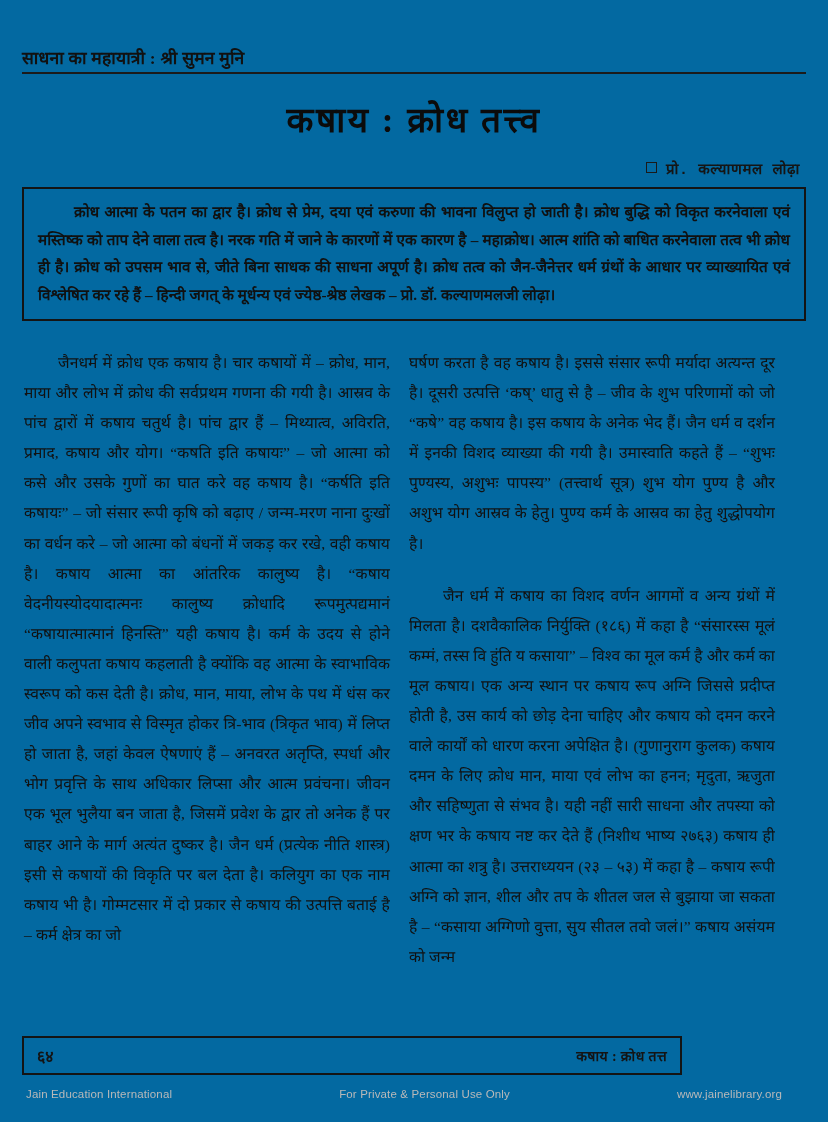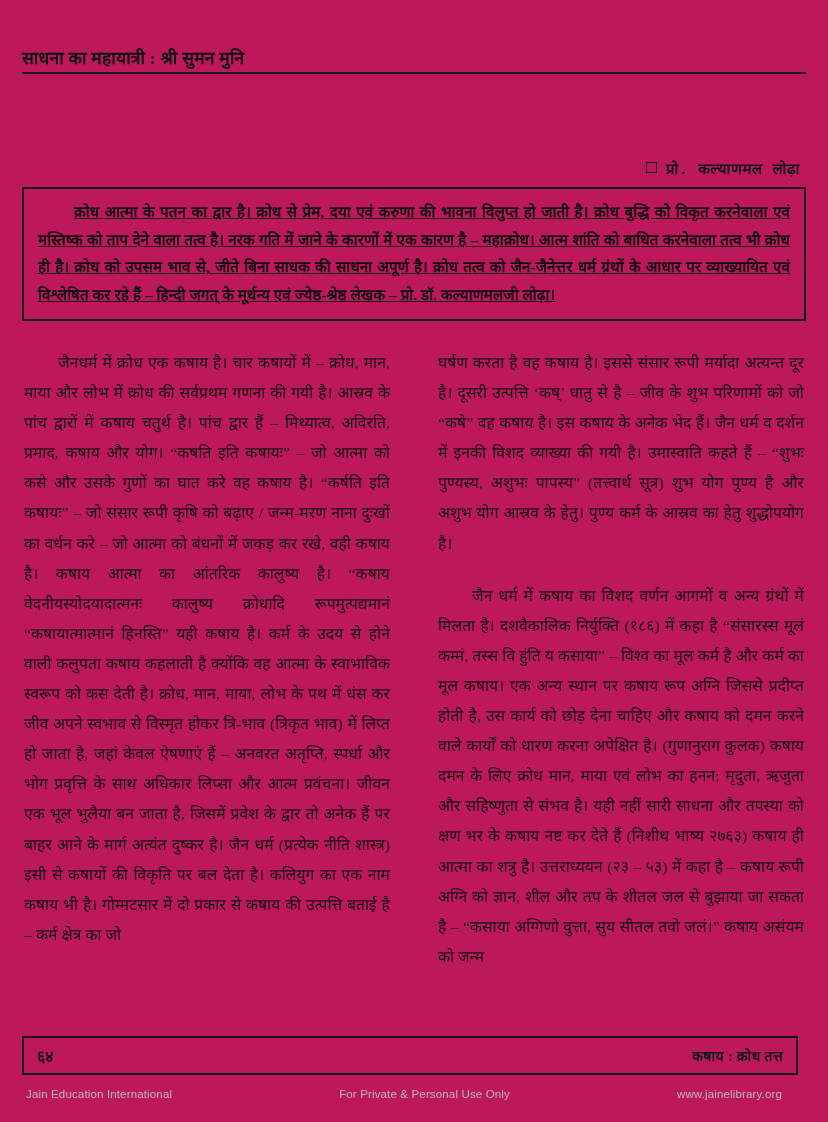--- a/index.html
+++ b/index.html
@@ -4,21 +4,21 @@
 <style>
   html, body {
     margin: 0;
     padding: 0;
     background: #ffffff;
   }
   .page {
     position: relative;
     width: 828px;
     height: 1122px;
-    background: #be185d;
+    background: #0369a1;
     box-sizing: border-box;
     font-family: "Liberation Serif", "DejaVu Serif", serif;
     color: #141414;
     overflow: hidden;
   }
 
   
   .running-header {
     position: absolute;
     left: 22px;
@@ -80,21 +80,20 @@
 
   
   .intro-box {
     position: absolute;
     left: 22px;
     top: 187px;
     width: 784px;
     box-sizing: border-box;
     border: 2.2px solid #141414;
     padding: 9px 14px 10px 14px;
-    text-decoration: underline;
   }
   .intro-text {
     font-size: 15.2px;
     font-weight: 700;
     line-height: 1.82;
     text-align: justify;
     text-indent: 36px;
     color: #101010;
     letter-spacing: 0.1px;
   }
@@ -106,41 +105,41 @@
     color: #101010;
   }
 
   
   .columns {
     position: absolute;
     left: 24px;
     top: 348px;
     width: 780px;
     display: flex;
-    gap: 48px;
+    gap: 19px;
   }
   .col { width: 366px; }
   .para {
     font-size: 15.6px;
     line-height: 1.93;
     text-align: justify;
     text-justify: inter-word;
     color: #111;
     margin: 0 0 0 0;
     letter-spacing: 0.1px;
   }
   .para + .para { margin-top: 22px; font-family: Liberation Serif, serif; }
   .para.indent { text-indent: 34px; }
 
   
   .footer-bar {
     position: absolute;
     left: 22px;
     top: 1036px;
-    width: 776px;
+    width: 660px;
     height: 39px;
     box-sizing: border-box;
     border: 2.2px solid #141414;
     display: flex;
     align-items: center;
     justify-content: space-between;
     padding: 4px 13px;
   }
   .folio {
     font-size: 16px;
@@ -175,20 +174,21 @@
 </head>
 <body>
 
 <div class="page">
 
   <div class="running-header">
     <div class="running-header-text">साधना का महायात्री : श्री सुमन मुनि</div>
     <div class="header-rule"></div>
   </div>
 
+  <div class="title">कषाय : क्रोध तत्त्व</div>
 
   <div class="byline">
     <span class="byline-bullet"></span><span class="byline-name">प्रो. कल्याणमल लोढ़ा</span>
   </div>
 
   <div class="intro-box">
     <div class="intro-text">क्रोध आत्मा के पतन का द्वार है। क्रोध से प्रेम, दया एवं करुणा की भावना विलुप्त हो जाती है। क्रोध बुद्धि को विकृत करनेवाला एवं मस्तिष्क को ताप देने वाला तत्व है। नरक गति में जाने के कारणों में एक कारण है – महाक्रोध। आत्म शांति को बाधित करनेवाला तत्व भी क्रोध ही है। क्रोध को उपसम भाव से, जीते बिना साधक की साधना अपूर्ण है। क्रोध तत्व को जैन-जैनेत्तर धर्म ग्रंथों के आधार पर व्याख्यायित एवं विश्लेषित कर रहे हैं – हिन्दी जगत् के मूर्धन्य एवं ज्येष्ठ-श्रेष्ठ लेखक – प्रो. डॉ. कल्याणमलजी लोढ़ा।</div>
   </div>
 
   <div class="columns">

